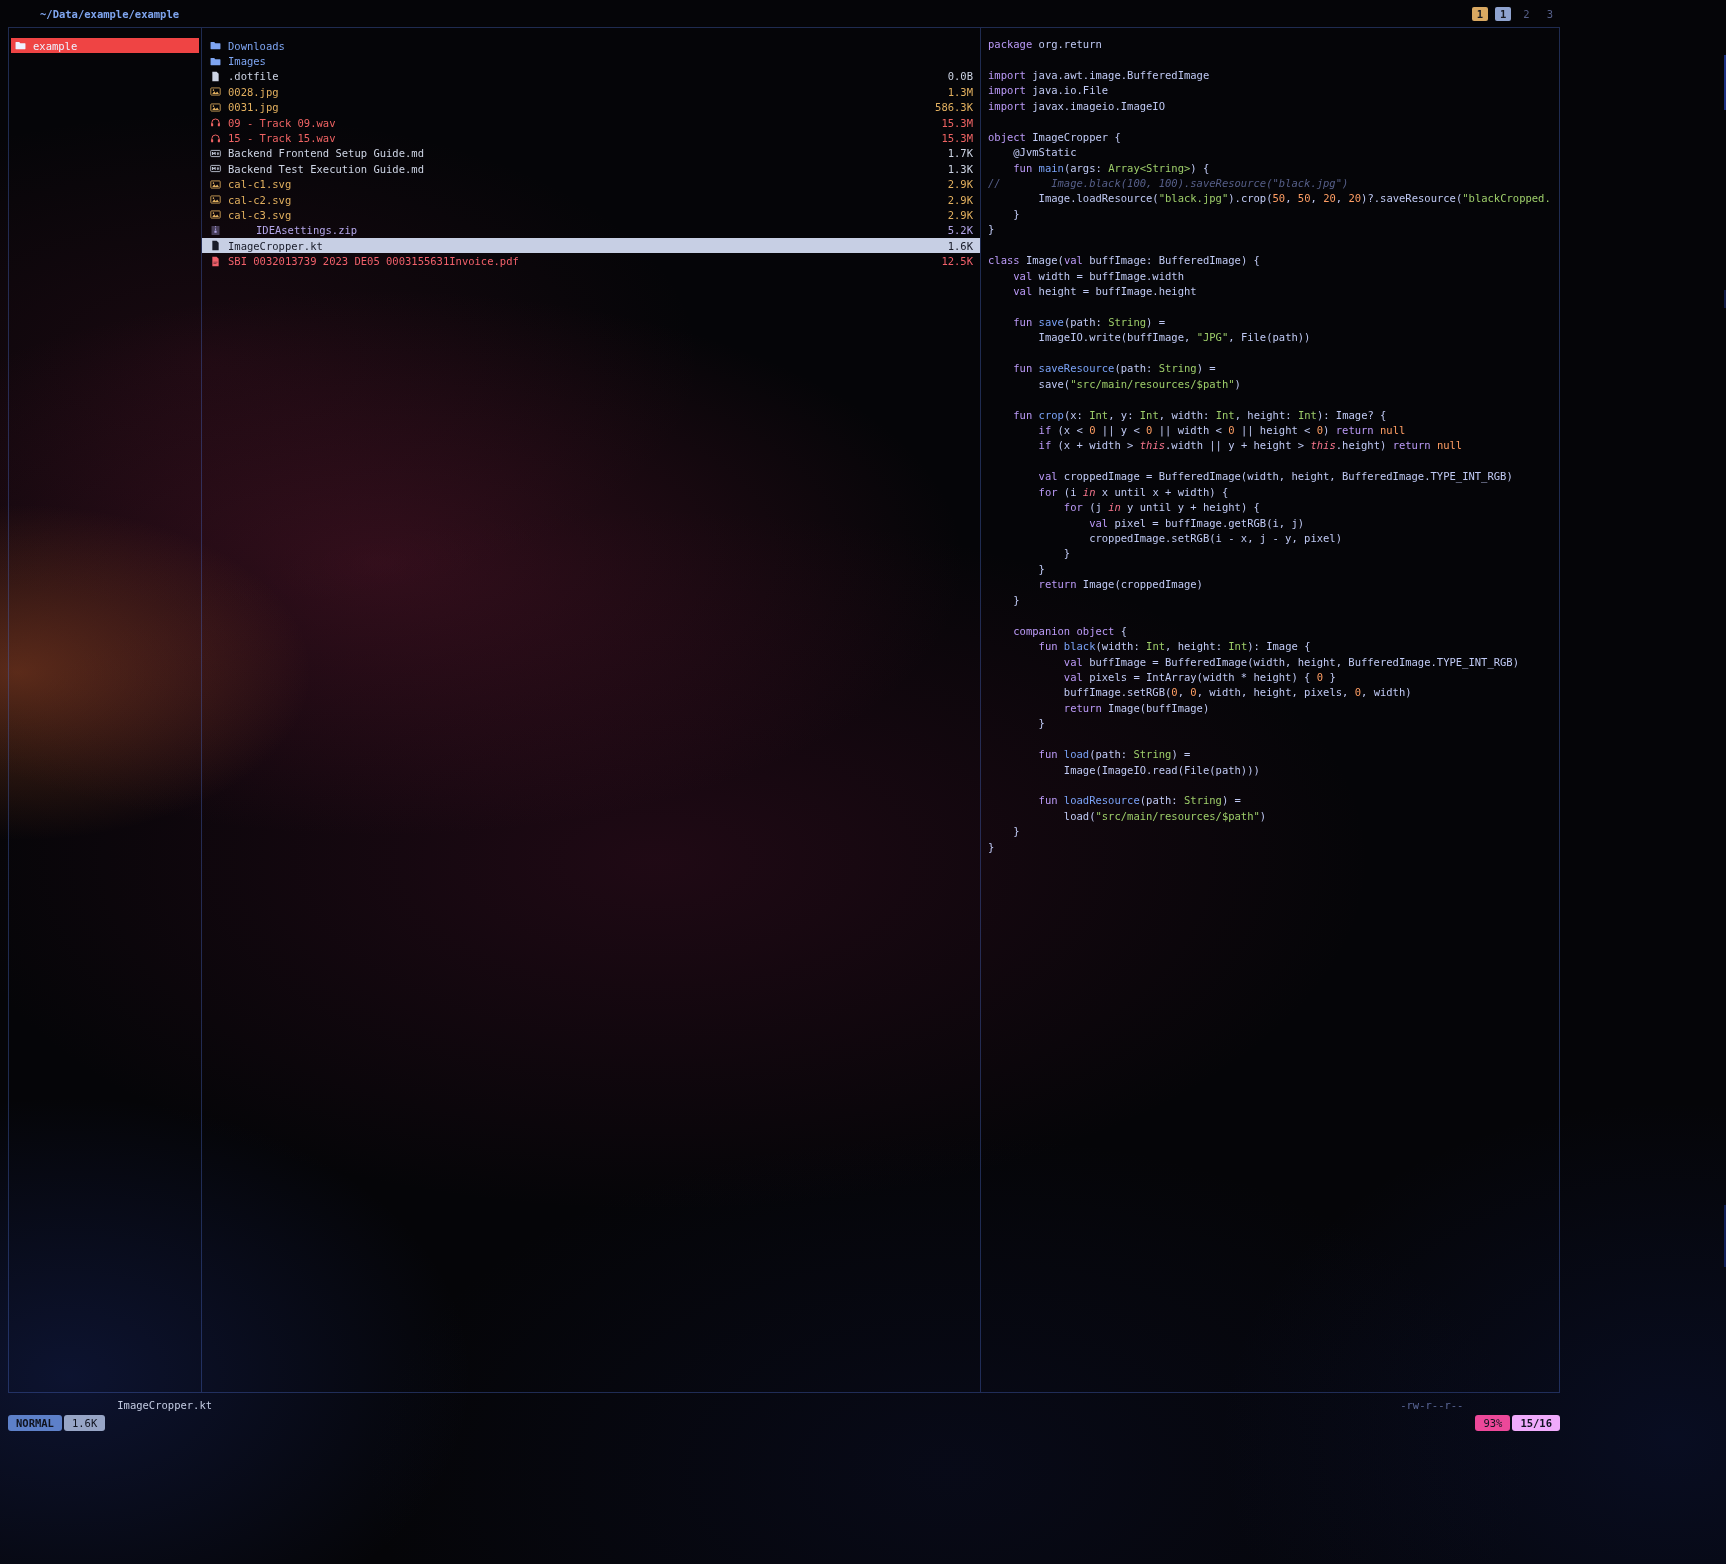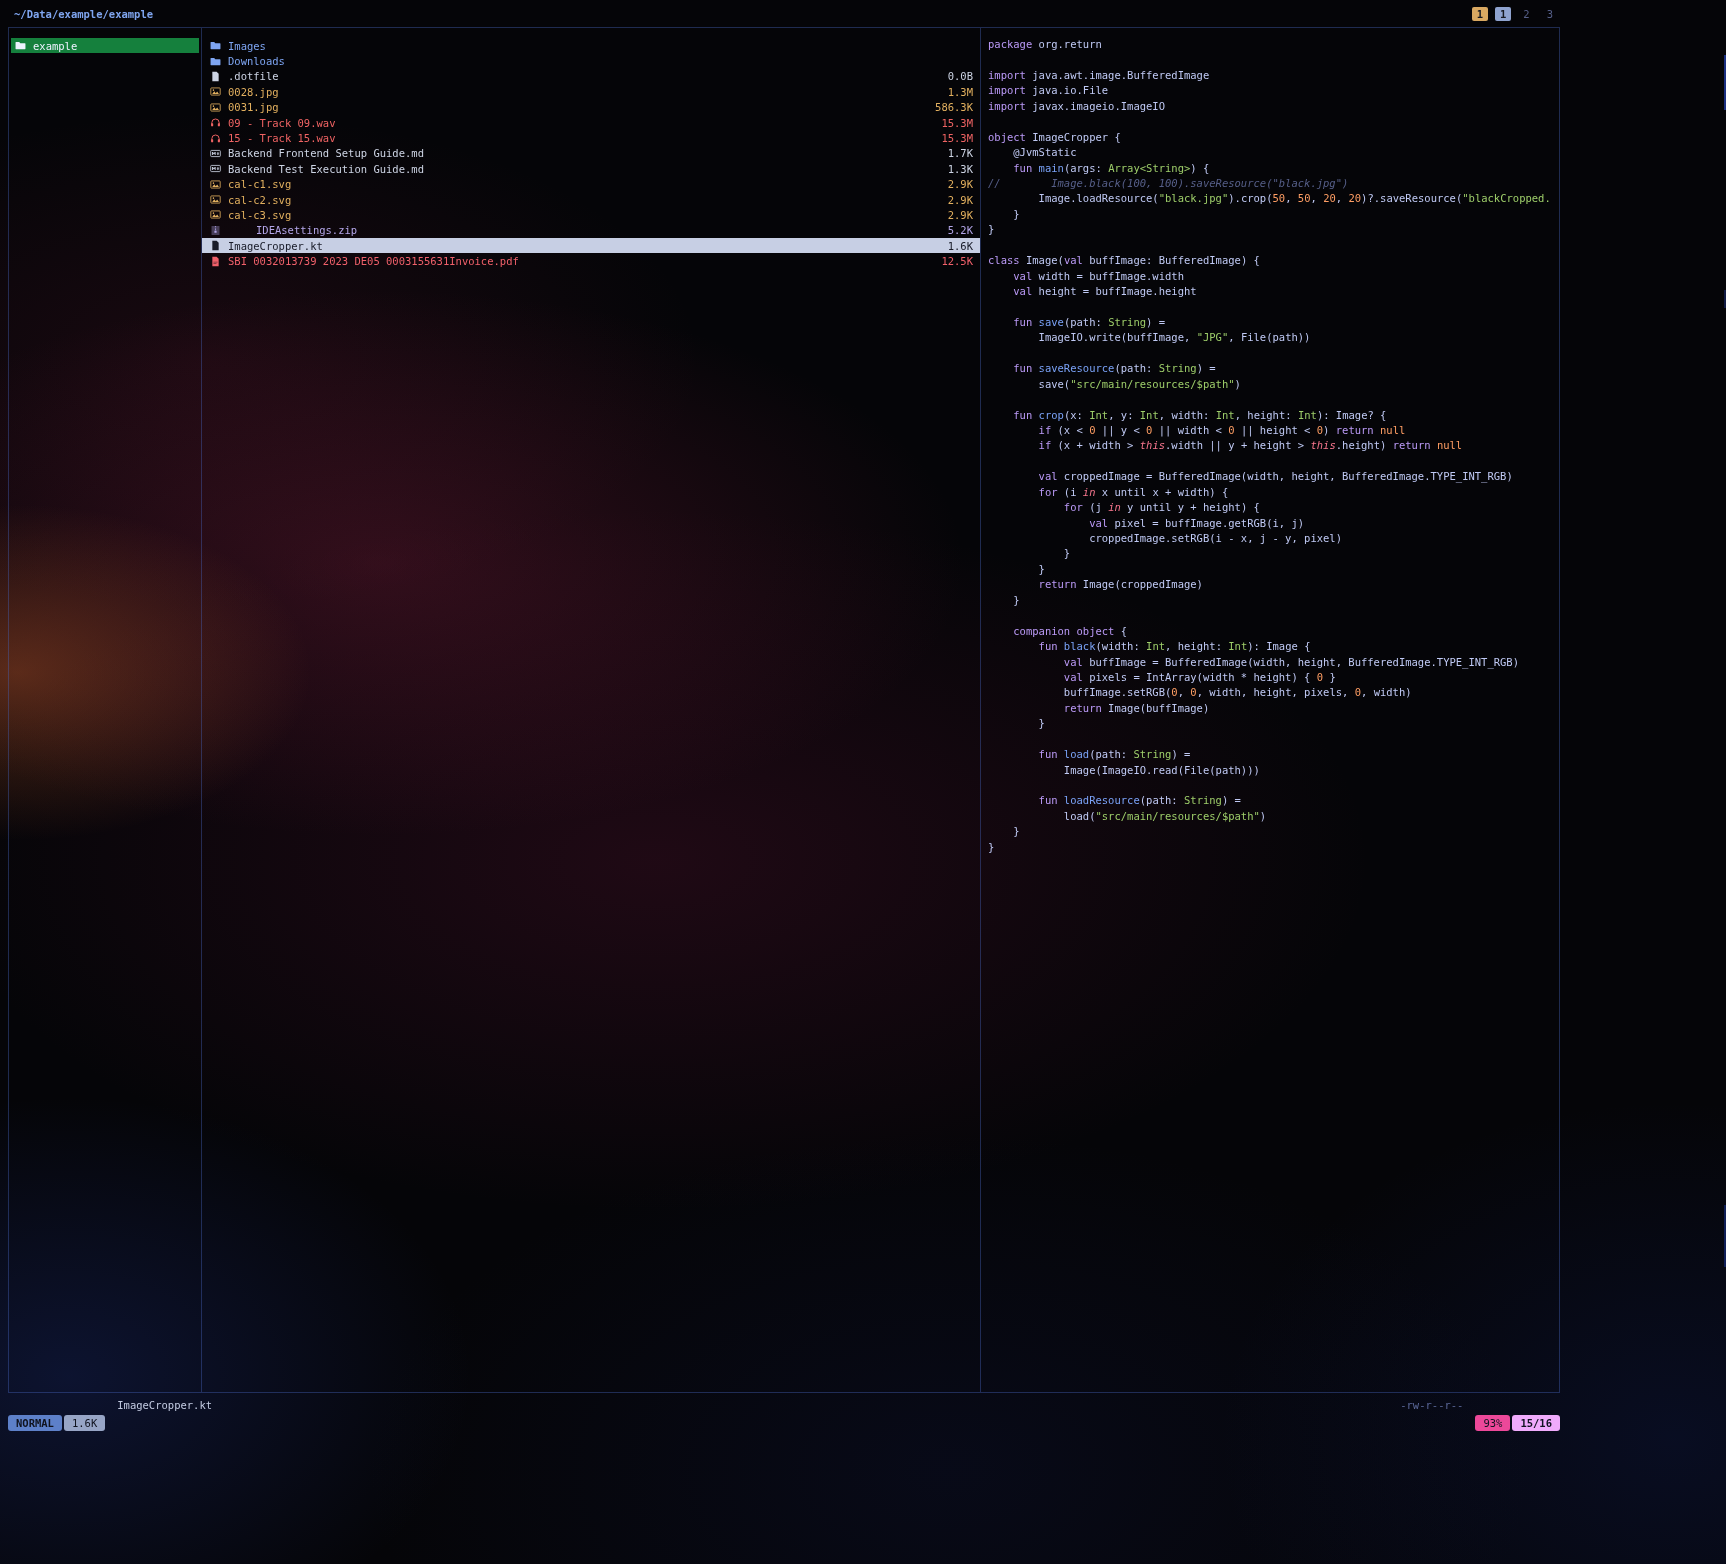--- a/index.html
+++ b/index.html
@@ -23,41 +23,41 @@
   }
   .edge-mark { position:absolute; right:0; width:2px; z-index:1; }
   .em-1 { top:55px;  height:55px; background:#2f55e8; opacity:.55; }
   .em-2 { top:290px; height:18px; background:#21388f; opacity:.45; }
   .em-3 { top:1205px;height:62px; background:#1d3db0; opacity:.45; }
 
   .topbar {
     position:absolute; left:8px; top:4px; width:1552px; height:20px;
     display:flex; align-items:center; justify-content:space-between; z-index:2;
   }
-  .path { color:#7fa5ef; font-weight:bold; padding-left:6px; }
+  .path { color:#7fa5ef; font-weight:bold; padding-left:6px;margin-left:26px; }
   .tabs { display:flex; gap:7px; align-items:center; padding-right:2px; }
   .tab { padding:1px 5px; border-radius:2px; color:#565f89; }
   .tab-yellow { background:#d9a861; color:#15181f; font-weight:bold; }
   .tab-active { background:#8fa3cf; color:#15181f; font-weight:bold; }
 
   .window {
     position:absolute; left:8px; top:27px; width:1552px; height:1366px;
     display:flex; z-index:2;
     border:1px solid rgba(70,100,190,.40);
   }
   .pane { overflow:hidden; height:100%; }
   .pane.parent { width:193px; border-right:1px solid rgba(70,100,190,.40); padding:10px 2px 0 2px; }
   .pane.files  { width:779px; border-right:1px solid rgba(70,100,190,.40); padding-top:10px; }
   .pane.preview{ width:578px; }
 
   .prow {
     display:flex; align-items:center; height:15.4px; padding:0 4px;
     color:#7ea5f2; white-space:pre;
   }
-  .prow.selected { background:#15803d; color:#eef2ff; }
+  .prow.selected { background:#ef4444; color:#eef2ff; }
 
   .frow {
     display:flex; align-items:center; height:15.4px;
     padding:0 7px 0 8px; white-space:pre;
   }
   .fc-dir     { color:#7ea5f2; }
   .fc-plain   { color:#cdd4e4; }
   .fc-image   { color:#e2b05f; }
   .fc-audio   { color:#ef6363; }
   .fc-archive { color:#b3a6e8;gap:28px; }
@@ -115,24 +115,24 @@
 
 <div class="window">
   <div class="pane parent">
       <div class="prow selected"><span class="ficon"><svg viewBox="0 0 16 16">
             <path fill="currentColor" d="M1.4 2.8h4.7l1.7 1.9h6.8c.3 0 .6.3.6.6v7.4c0 .3-.3.6-.6.6H1.4a.6.6 0 0 1-.6-.6V3.4c0-.3.3-.6.6-.6z"></path>
           </svg></span><span class="fname">example</span></div>
     </div>
   <div class="pane files">
       <div class="frow fc-dir"><span class="ficon"><svg viewBox="0 0 16 16">
             <path fill="currentColor" d="M1.4 2.8h4.7l1.7 1.9h6.8c.3 0 .6.3.6.6v7.4c0 .3-.3.6-.6.6H1.4a.6.6 0 0 1-.6-.6V3.4c0-.3.3-.6.6-.6z"></path>
-          </svg></span><span class="fname">Images</span><span class="fsize"></span></div>
+          </svg></span><span class="fname">Downloads</span><span class="fsize"></span></div>
       <div class="frow fc-dir"><span class="ficon"><svg viewBox="0 0 16 16">
             <path fill="currentColor" d="M1.4 2.8h4.7l1.7 1.9h6.8c.3 0 .6.3.6.6v7.4c0 .3-.3.6-.6.6H1.4a.6.6 0 0 1-.6-.6V3.4c0-.3.3-.6.6-.6z"></path>
-          </svg></span><span class="fname">Downloads</span><span class="fsize"></span></div>
+          </svg></span><span class="fname">Images</span><span class="fsize"></span></div>
       <div class="frow fc-plain"><span class="ficon"><svg viewBox="0 0 16 16">
             <path fill="currentColor" d="M3.4 1h6.2l3 3.1V15H3.4z"></path>
           </svg></span><span class="fname">.dotfile</span><span class="fsize">0.0B</span></div>
       <div class="frow fc-image"><span class="ficon"><svg viewBox="0 0 16 16">
             <rect x="1.2" y="2.8" width="13.6" height="10.4" rx="1" fill="none" stroke="currentColor" stroke-width="1.2"></rect>
             <circle cx="5" cy="6" r="1.1" fill="currentColor"></circle>
             <path fill="currentColor" d="M3.2 11.6l3-3.8 2.2 2.6 2-2.4 2.6 3.6z"></path>
           </svg></span><span class="fname">0028.jpg</span><span class="fsize">1.3M</span></div>
       <div class="frow fc-image"><span class="ficon"><svg viewBox="0 0 16 16">
             <rect x="1.2" y="2.8" width="13.6" height="10.4" rx="1" fill="none" stroke="currentColor" stroke-width="1.2"></rect>

